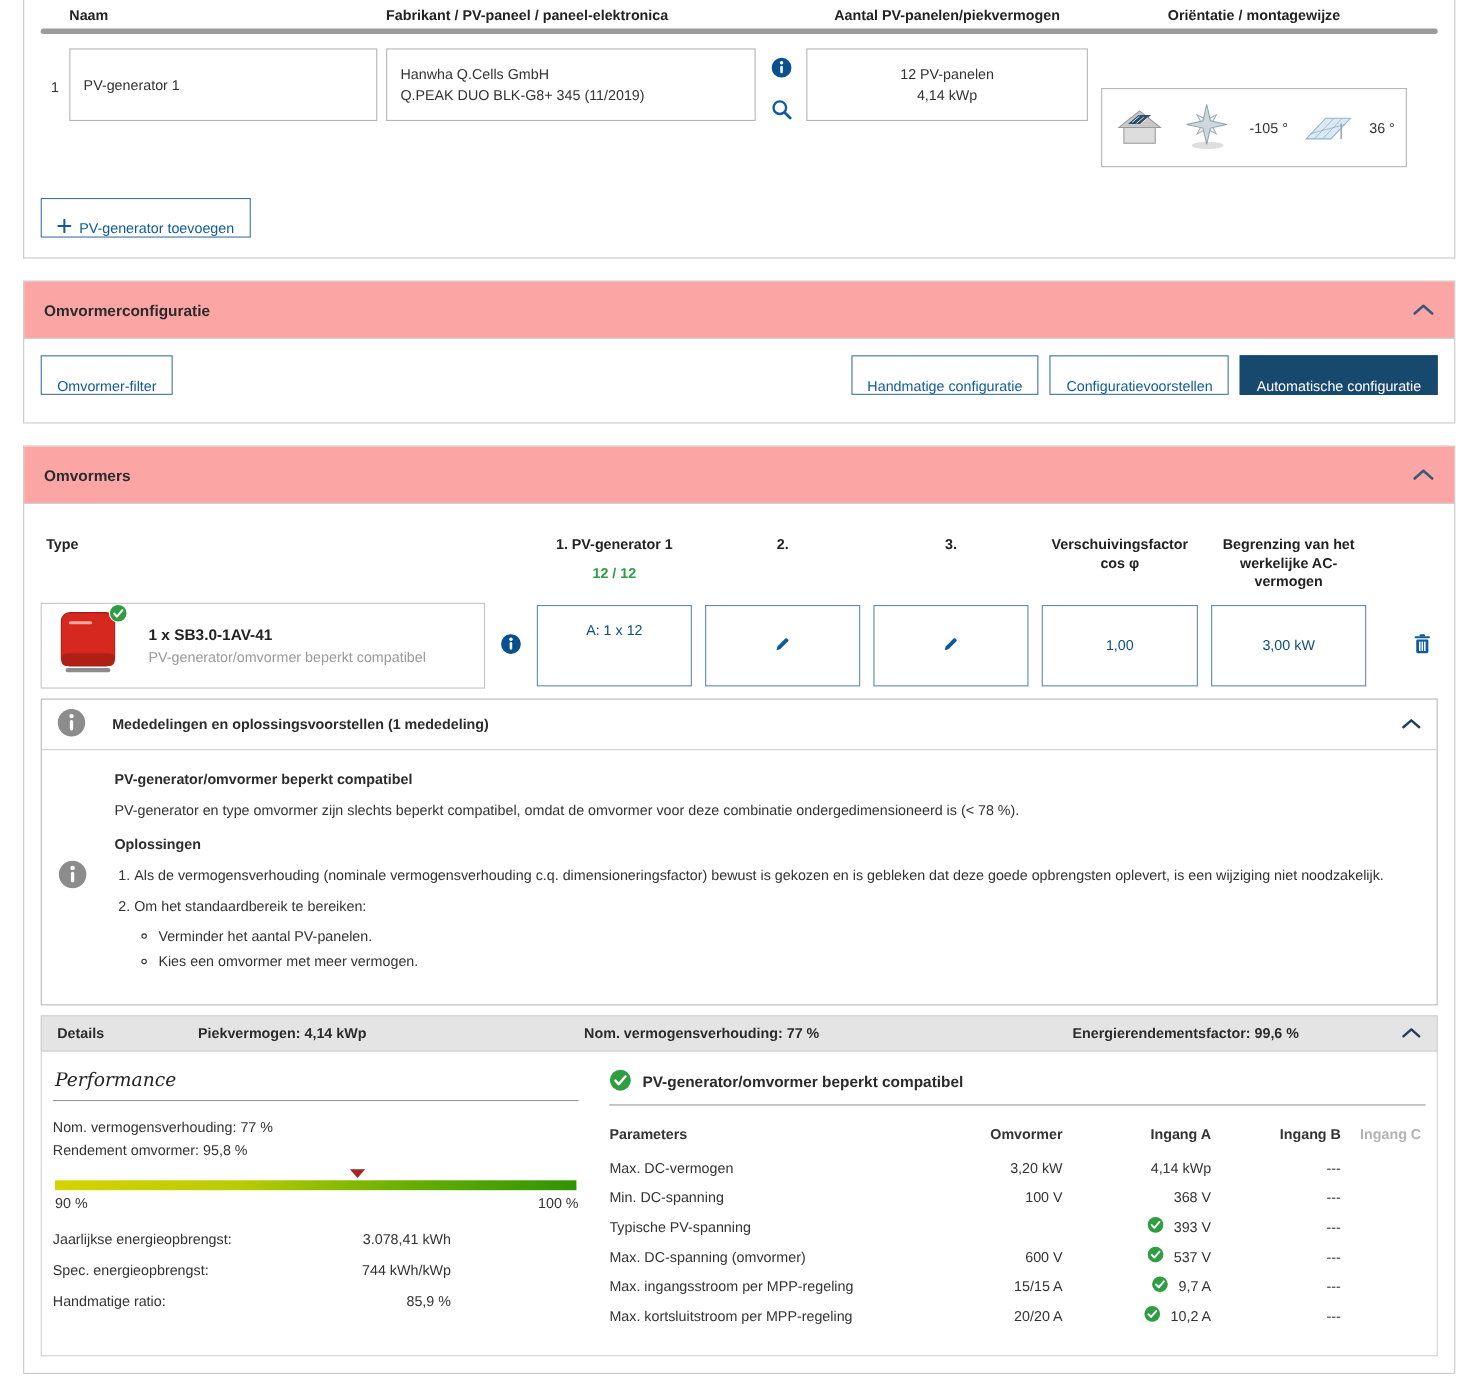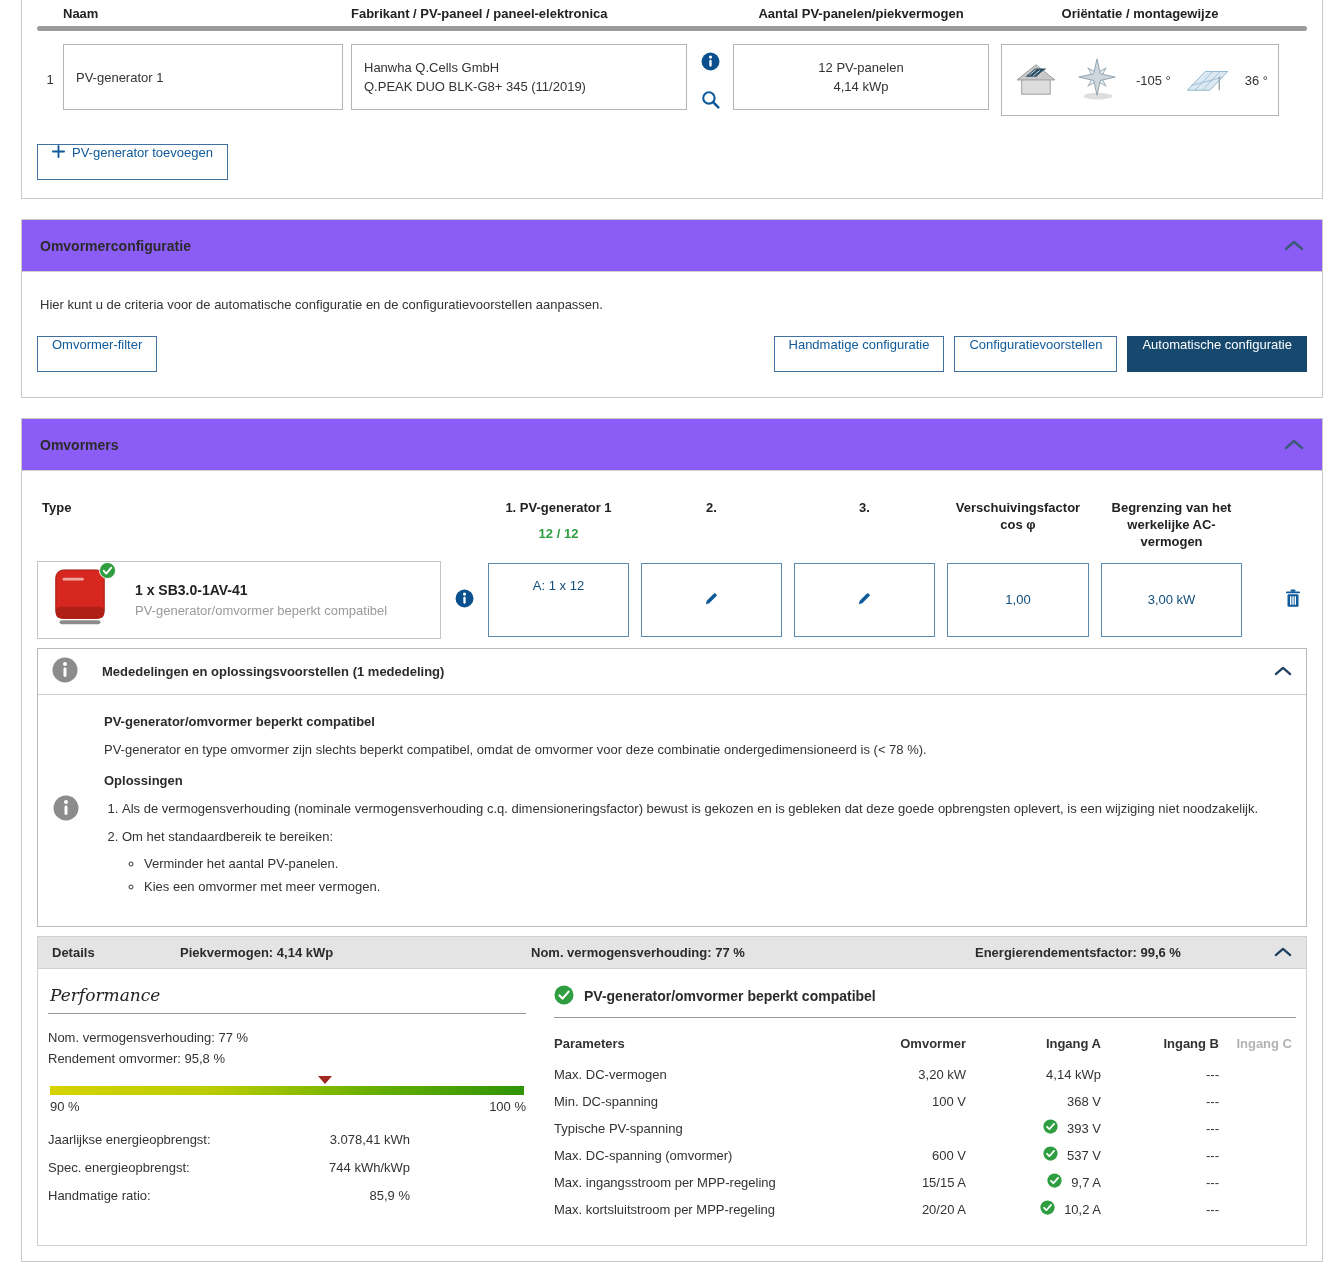--- a/index.html
+++ b/index.html
@@ -15,31 +15,31 @@
   .th { font-weight:bold; font-size:13px; color:#222; padding-top:4px; }
   .th.center { text-align:center; }
   .hscroll { height:5px; background:#9b9b9b; border-radius:3px; margin:5px 0 13px 0; }
   .rownum { padding-top:28px; text-align:center; }
   .input-box { border:1px solid #b5b5b5; background:#fff; min-height:66px; padding:8px 12px;
                display:flex; flex-direction:column; justify-content:center; gap:4px; cursor:pointer; }
   .input-box input { border:none; outline:none; font:inherit; color:#333; width:100%; background:transparent; }
   .input-box.center { text-align:center; align-items:center; }
   .icon-col { display:flex; flex-direction:column; align-items:center; gap:16px; padding-top:8px; }
   .orientation-box { border:1px solid #b5b5b5; min-height:72px; display:flex; align-items:center;
-                     justify-content:space-between; padding:4px 10px; cursor:pointer; }
+                     justify-content:space-between; padding:4px 10px; cursor:pointer;margin-top:36px; }
   .ori-val { font-size:13px; color:#333; white-space:nowrap; }
 
   
   .btn { font-family:inherit; font-size:13px; border:1px solid #41719f; background:#fff; color:#0f5a9a;
-         padding:0 14px; height:36px; display:inline-flex; align-items:flex-start; gap:7px; cursor:pointer; }
+         padding:0 14px; height:36px; display:inline-flex; align-items:flex-end; gap:7px; cursor:pointer; }
   .btn.primary { background:#17486e; border-color:#17486e; color:#fff; }
   .add-btn { margin-top:28px; }
 
   
-  .section-header { background:#8b5cf6; display:flex; align-items:center; justify-content:space-between;
+  .section-header { background:#fca5a5; display:flex; align-items:center; justify-content:space-between;
                     padding:0 18px; height:52px; border-bottom:1px solid #cfcfcf; cursor:pointer; }
   .section-title { font-weight:bold; font-size:14px; color:#2b2b2b; }
   .chev { display:inline-flex; cursor:pointer; }
 
   .section-body { padding:15px; }
   .config-desc { margin:10px 0 24px 3px; color:#333; }
   .config-btn-row { display:flex; align-items:center; gap:10px; padding-bottom:10px; }
   .config-btn-row .spacer { flex:1; }
 
   
@@ -216,21 +216,20 @@
   <section class="panel">
     <div class="section-header">
       <span class="section-title">Omvormerconfiguratie</span>
       <span class="chev">
         <svg viewBox="0 0 20 11" width="20" height="11">
             <polyline points="2,9 10,2 18,9" fill="none" stroke="#3c5a77" stroke-width="2.4" stroke-linecap="round" stroke-linejoin="round"></polyline>
           </svg>
       </span>
     </div>
     <div class="section-body">
-      <p class="config-desc">Hier kunt u de criteria voor de automatische configuratie en de configuratievoorstellen aanpassen.</p>
       <div class="config-btn-row">
         <button class="btn">
           <span>Omvormer-filter</span>
         </button>
         <div class="spacer"></div>
         <button class="btn">
           <span>Handmatige configuratie</span>
         </button>
         <button class="btn">
           <span>Configuratievoorstellen</span>

